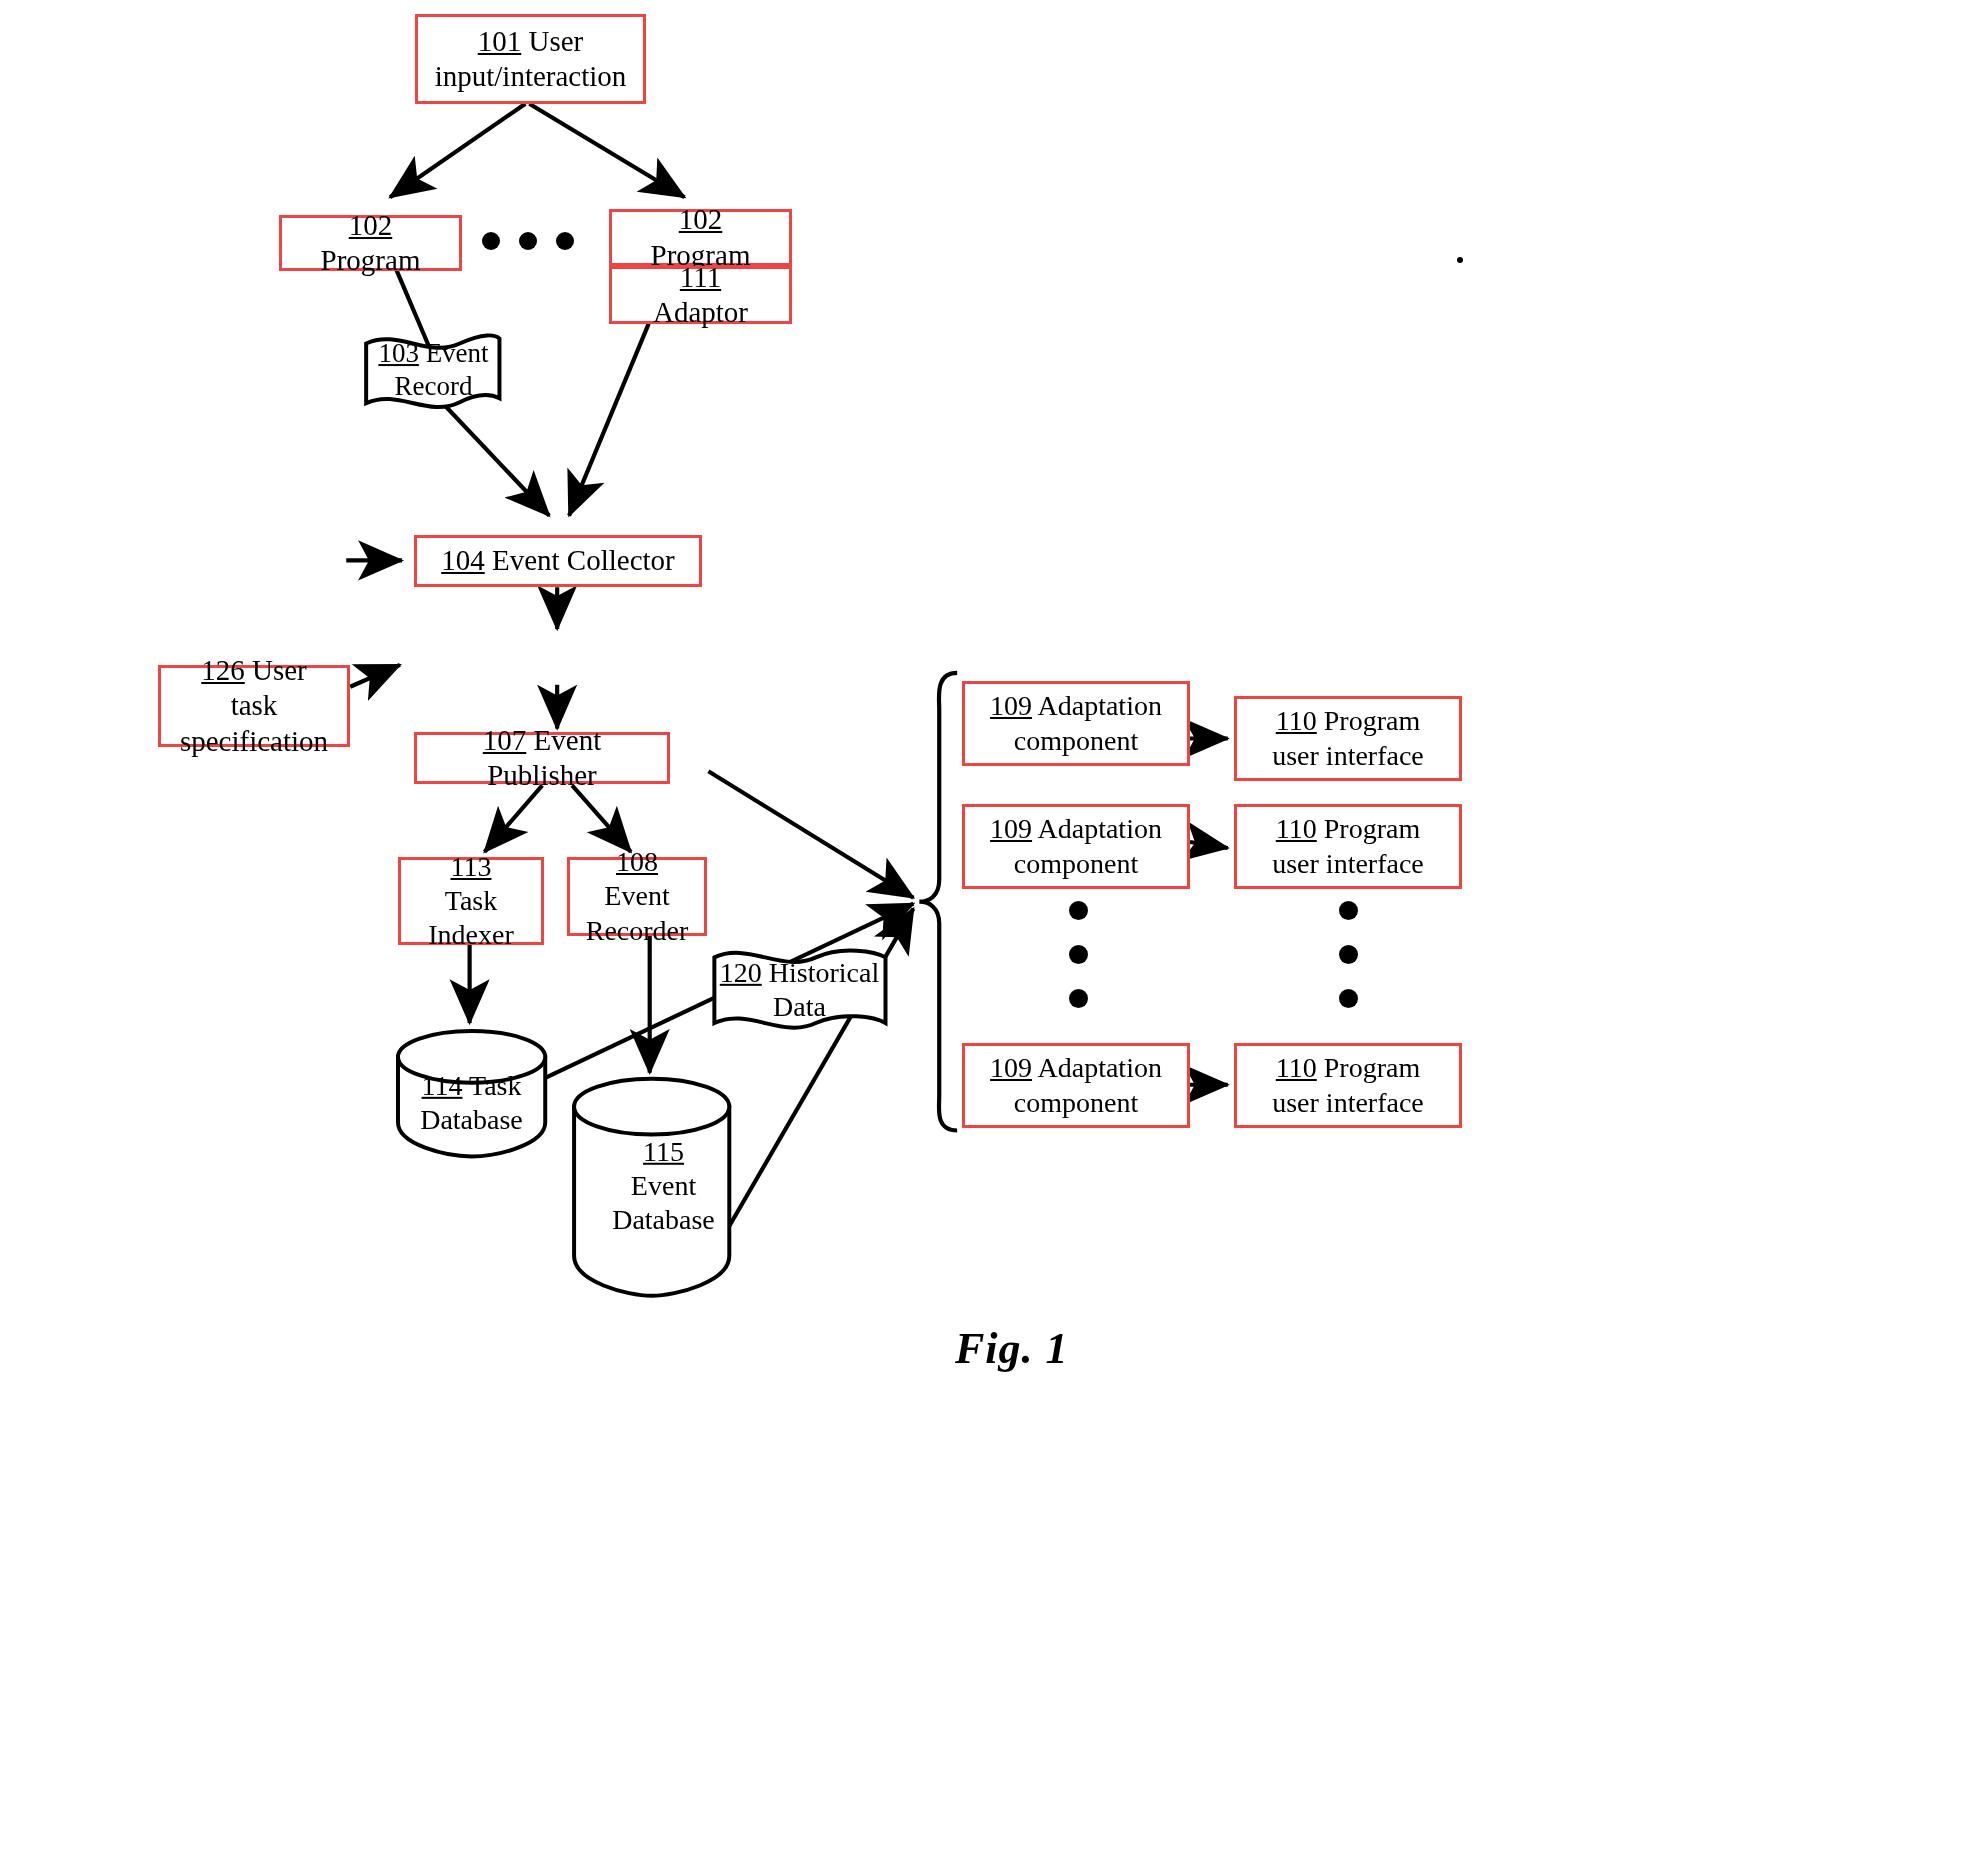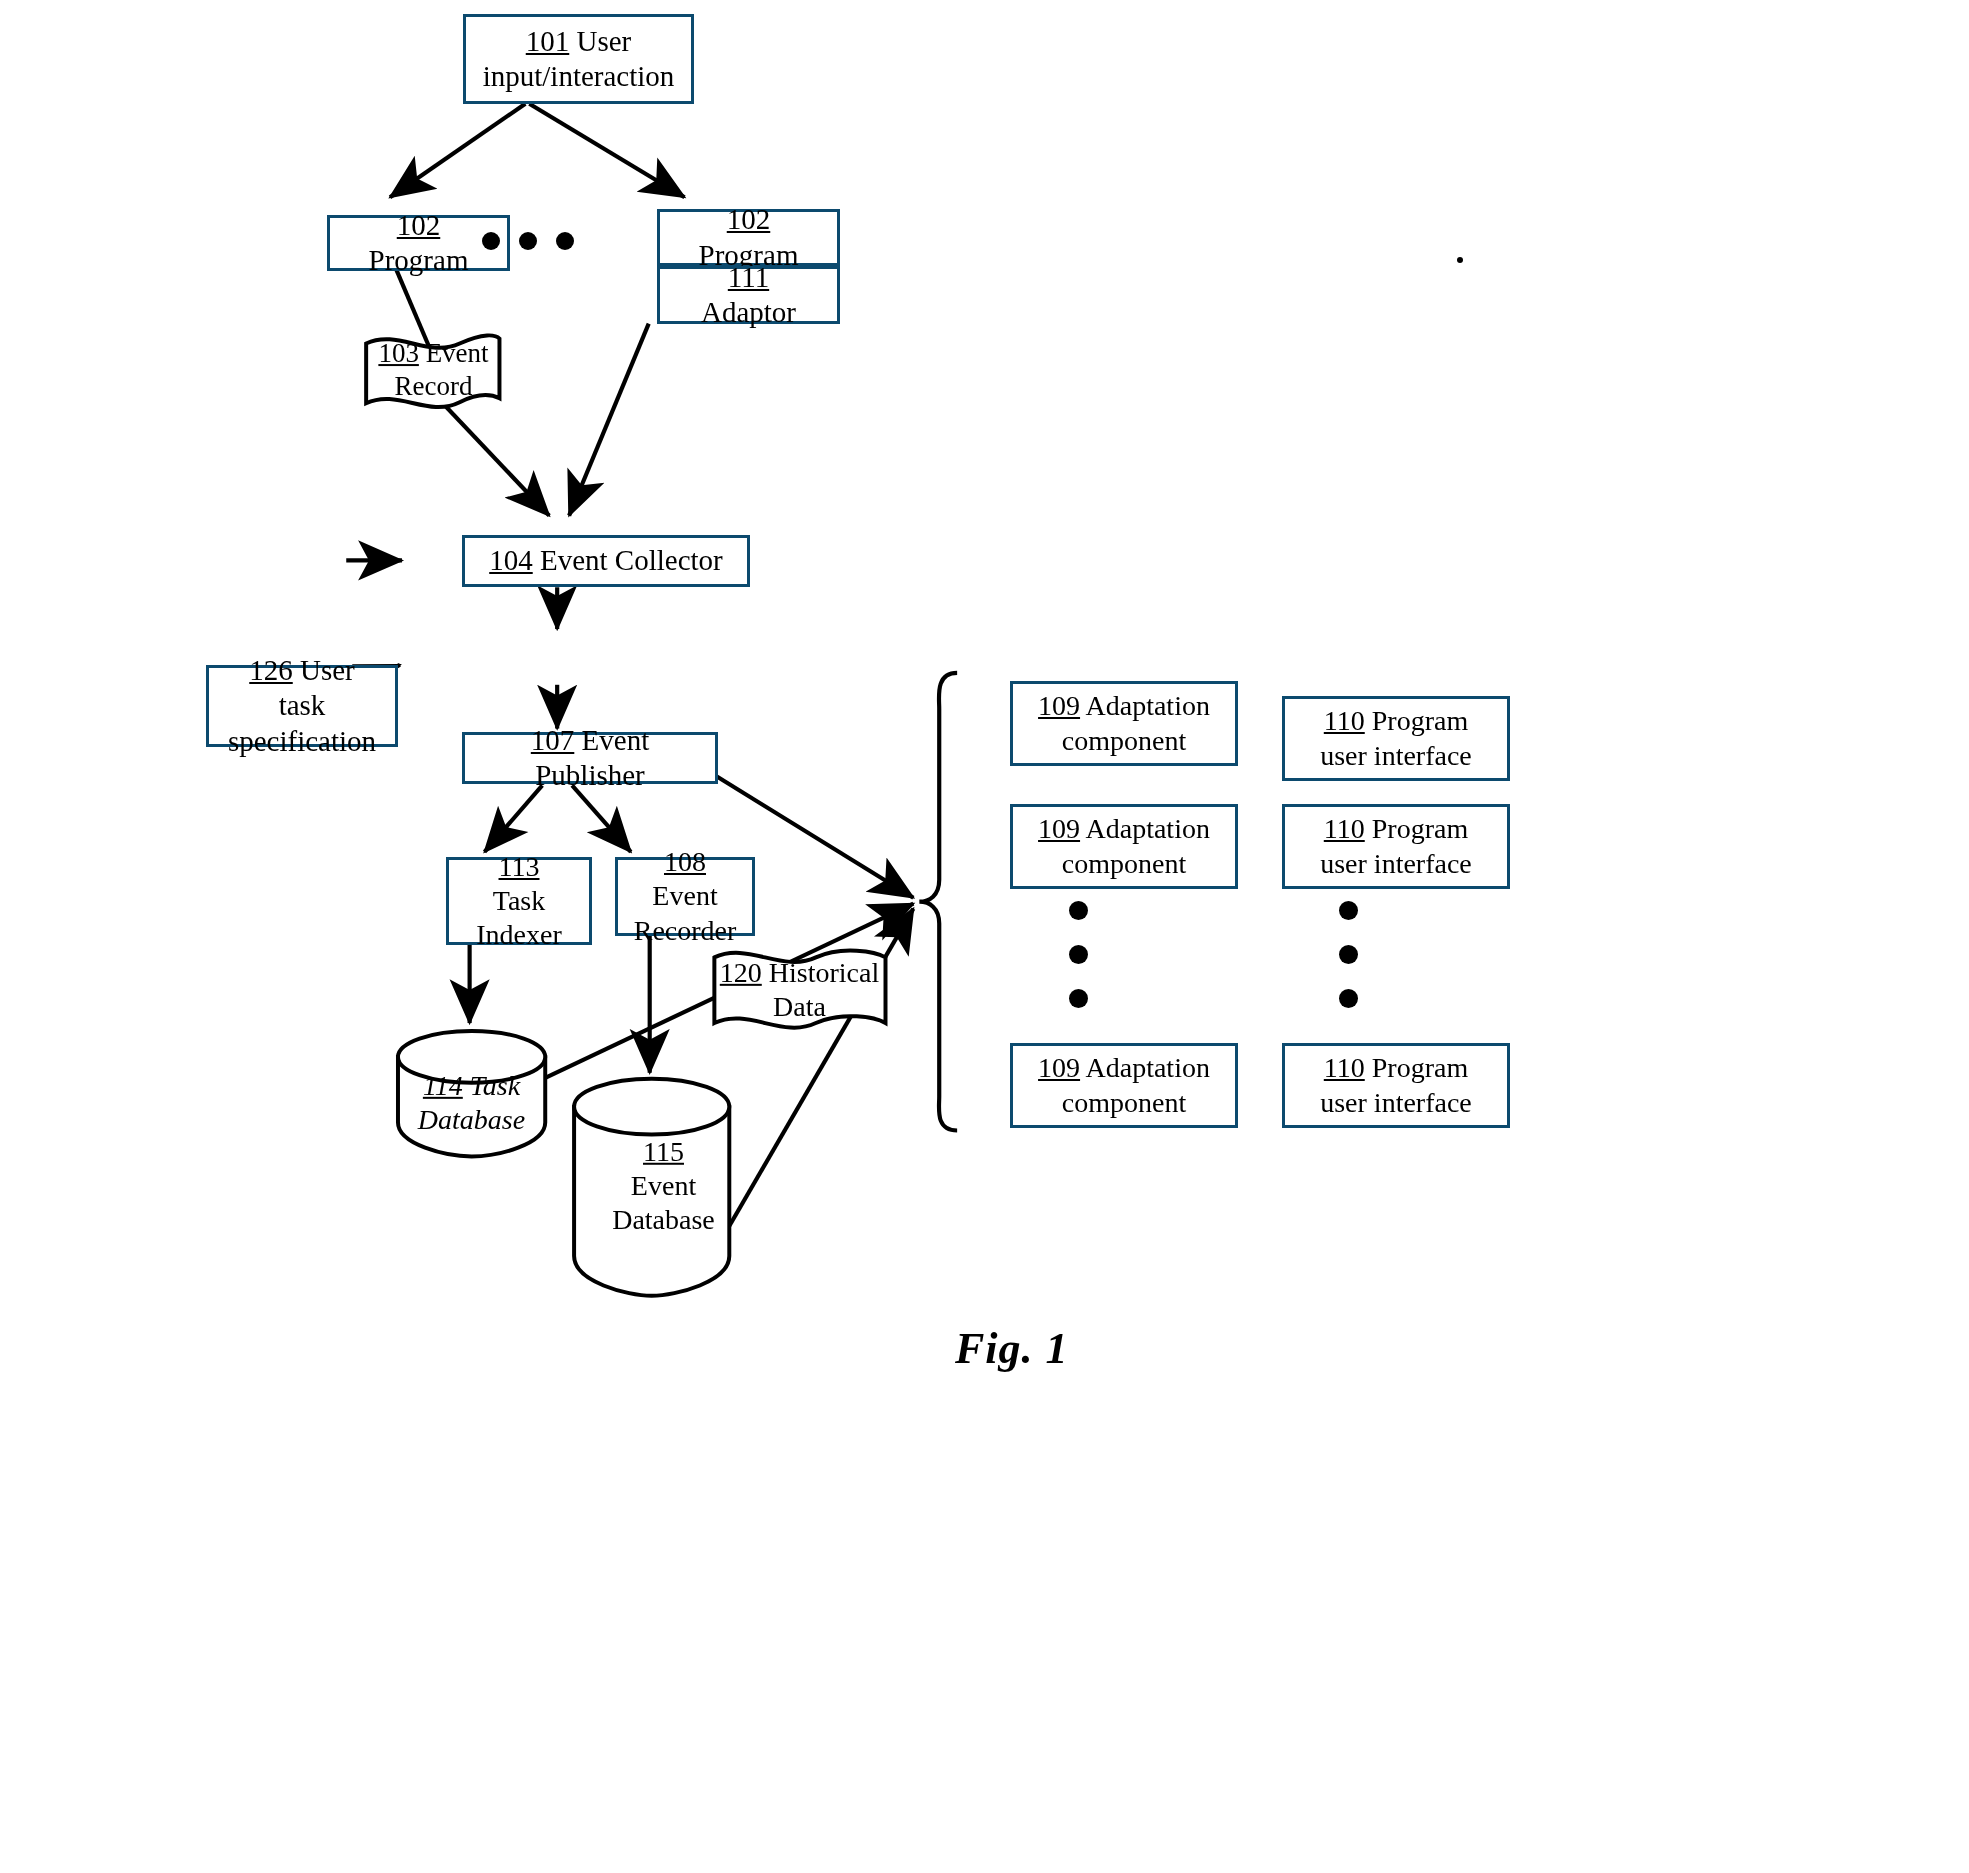--- a/index.html
+++ b/index.html
@@ -1,22 +1,22 @@
 <!DOCTYPE html>
 <html><head>
 <meta charset="utf-8">
 <style>
   html,body{margin:0;padding:0;background:#fff;}
   body{width:1969px;height:1874px;position:relative;
        font-family:"Liberation Serif","DejaVu Serif",serif;color:#000;overflow:hidden;}
   #canvas{position:absolute;inset:0;}
   svg.layer{position:absolute;left:0;top:0;width:1969px;height:1874px;pointer-events:none;}
-  .node{position:absolute;box-sizing:border-box;border:3px solid #0c4a6e;background:#fff;
+  .node{position:absolute;box-sizing:border-box;border:3px solid #ef4444;background:#fff;
         display:flex;align-items:center;justify-content:center;text-align:center;
-        line-height:1.22;padding:4px 24px;margin-left:48px;}
+        line-height:1.22;padding:4px 24px;}
   .node .txt{display:block;}
   .ref{text-decoration:underline;}
   .dots{position:absolute;display:flex;align-items:center;justify-content:space-between;}
   .dots i{display:block;background:#000;border-radius:50%;}
   .vdots{position:absolute;display:flex;flex-direction:column;align-items:center;justify-content:space-between;}
   .vdots i{display:block;background:#000;border-radius:50%;}
   .shape-wrap{position:absolute;}
   .shape-wrap .label{position:absolute;left:0;right:0;top:50%;transform:translateY(-50%);
         text-align:center;line-height:1.22;}
   .figcap{position:absolute;font-style:italic;font-weight:bold;
@@ -182,21 +182,21 @@
     </span>
   </div>
 
   <div class="shape-wrap" style="left:712px;top:953px;width:175px;height:74px;font-size:28px;">
     <span class="label">
       <span class="ref">120</span><span> Historical</span><br>
       <span>Data</span>
     </span>
   </div>
 
-  <div class="shape-wrap" style="left:398px;top:1057px;width:147px;height:92px;font-size:28px;font-style:italic;">
+  <div class="shape-wrap" style="left:398px;top:1057px;width:147px;height:92px;font-size:28px;">
     <span class="label">
       <span class="ref">114</span><span> Task</span><br>
       <span>Database</span>
     </span>
   </div>
 
   <div class="shape-wrap" style="left:574px;top:1112px;width:155px;height:147px;font-size:28px;padding-left:24px;">
     <span class="label">
       <span class="ref">115</span><span></span><br>
       <span>Event</span><br>

